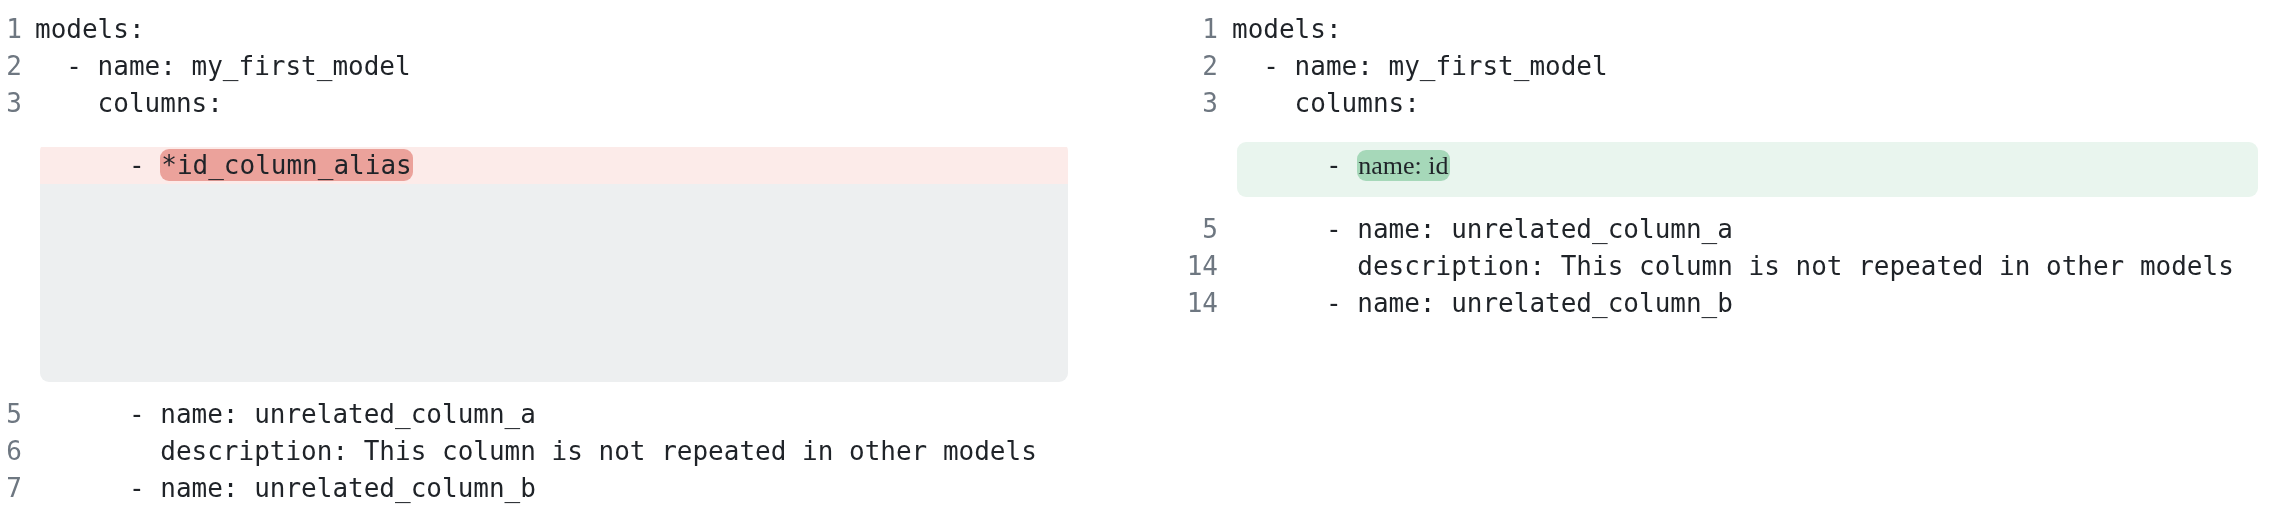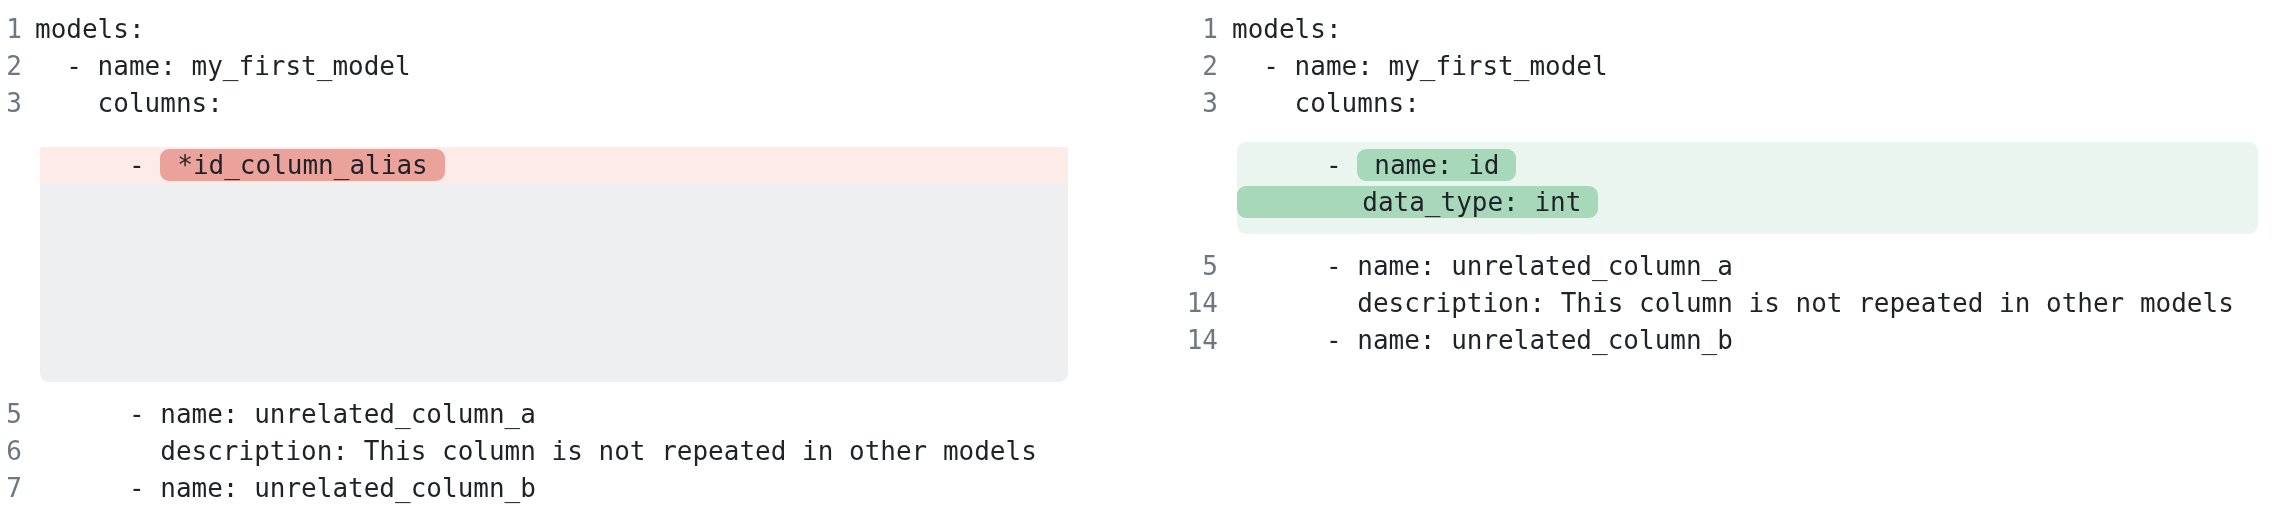--- a/index.html
+++ b/index.html
@@ -52,24 +52,24 @@
 
   .block.added { background: #e9f5ee; padding: 5px 0 13px 0; }
   .block.removed { padding-top: 5px; }
   .line.removed { background: #fcebe9; }
   .line.added { background: transparent; }
 
   .spacer { height: 198px; background: #edeff0; }
 
   .mark {
     border-radius: 9px;
-    padding: 1px 17px;
+    padding: 1px 1px;
   }
   .mark.removed-word { background: #eba29b; }
-  .mark.added-word { background: #a6d8b9; }
+  .mark.added-word { background: #a6d8b9; font-family: Liberation Serif, serif; }
   .mark.full { margin-left: 5px; padding-left: 0; }
 </style>
 </head>
 <body>
 
 <div class="diff">
   <div class="pane pane-left" id="pane-left">
       <div class="line"><span class="gutter">1</span><span class="code">models:</span></div>
       <div class="line"><span class="gutter">2</span><span class="code">  - name: my_first_model</span></div>
       <div class="line"><span class="gutter">3</span><span class="code">    columns:</span></div>
@@ -80,19 +80,18 @@
       <div class="line"><span class="gutter">5</span><span class="code">      - name: unrelated_column_a</span></div>
       <div class="line"><span class="gutter">6</span><span class="code">        description: This column is not repeated in other models</span></div>
       <div class="line"><span class="gutter">7</span><span class="code">      - name: unrelated_column_b</span></div>
     </div>
   <div class="pane pane-right" id="pane-right">
       <div class="line"><span class="gutter">1</span><span class="code">models:</span></div>
       <div class="line"><span class="gutter">2</span><span class="code">  - name: my_first_model</span></div>
       <div class="line"><span class="gutter">3</span><span class="code">    columns:</span></div>
       <div class="block added">
         <div class="line added"><span class="code">      - <span class="mark added-word">name: id</span></span></div>
-        <div class="line added"><span class="code"><span class="mark added-word full">        data_type: int</span></span></div>
       </div>
       <div class="line"><span class="gutter">5</span><span class="code">      - name: unrelated_column_a</span></div>
       <div class="line"><span class="gutter">14</span><span class="code">        description: This column is not repeated in other models</span></div>
       <div class="line"><span class="gutter">14</span><span class="code">      - name: unrelated_column_b</span></div>
     </div>
 </div>
 
 </body></html>

